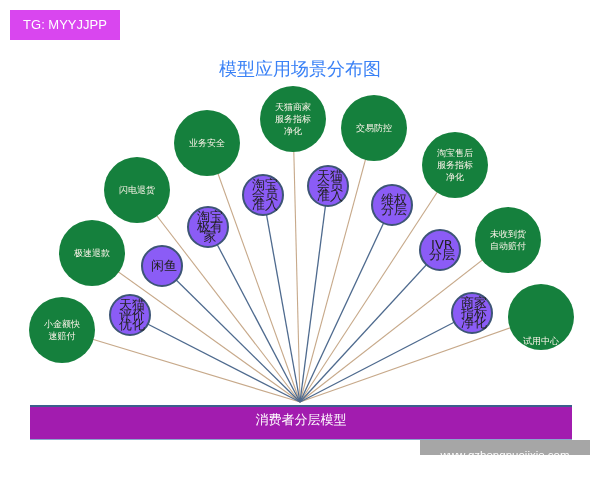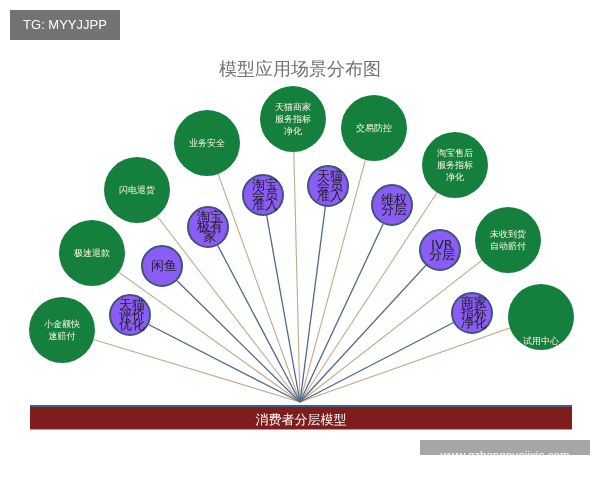--- a/index.html
+++ b/index.html
@@ -1,29 +1,29 @@
 <!DOCTYPE html>
 <html><head>
 <meta charset="utf-8">
 <style>
   html, body { margin:0; padding:0; }
   body { width:600px; height:480px; background:#ffffff; position:relative; overflow:hidden;
          font-family: "DejaVu Sans", "Liberation Sans", sans-serif; }
-  .watermark-top { position:absolute; left:10px; top:10px; width:110px; height:30px; background:#737373;
+  .watermark-top { position:absolute; left:10px; top:10px; width:110px; height:30px; background:#d946ef;
          color:#ffffff; font-size:13px; line-height:30px; text-align:center; font-family:"Liberation Sans", sans-serif; }
   .watermark-bottom { position:absolute; left:420px; top:440px; width:170px; height:15px; background:#a6a6a6;
          color:#ffffff; font-size:11.5px; line-height:30px; text-align:center; font-family:"Liberation Sans", sans-serif; }
-  .title { position:absolute; left:0; width:600px; top:57px; text-align:center; font-size:18px; color:#737373; }
+  .title { position:absolute; left:0; width:600px; top:57px; text-align:center; font-size:18px; color:#3b82f6; }
   svg.lines { position:absolute; left:0; top:0; }
   .node { position:absolute; border-radius:50%; display:flex; align-items:center; justify-content:center;
           text-align:center; box-sizing:border-box; }
   .node.orange { background:#15803d; color:#fff5ec; font-size:9px; line-height:12px; }
   .node.white { background:#8b5cf6; border:2px solid #3d5576; color:#222; font-size:13px; line-height:10px;justify-content:flex-end; }
   .node span { display:block; padding:0 4px; word-break:break-all; }
-  .bar { position:absolute; left:30px; top:405px; width:542px; height:25px; background:#7f1d1d;
+  .bar { position:absolute; left:30px; top:405px; width:542px; height:35px; background:#a21caf;
          border-top:2px solid #3b5f8c; border-bottom:1px solid #8aa7cc; color:#ffffff; font-size:13px;
          line-height:25px; text-align:center; box-sizing:border-box; }
 </style>
 </head>
 <body>
 
 <div class="watermark-top">TG: MYYJJPP</div>
 <div class="title">模型应用场景分布图</div>
 
 <svg class="lines" id="lines" width="600" height="480">

